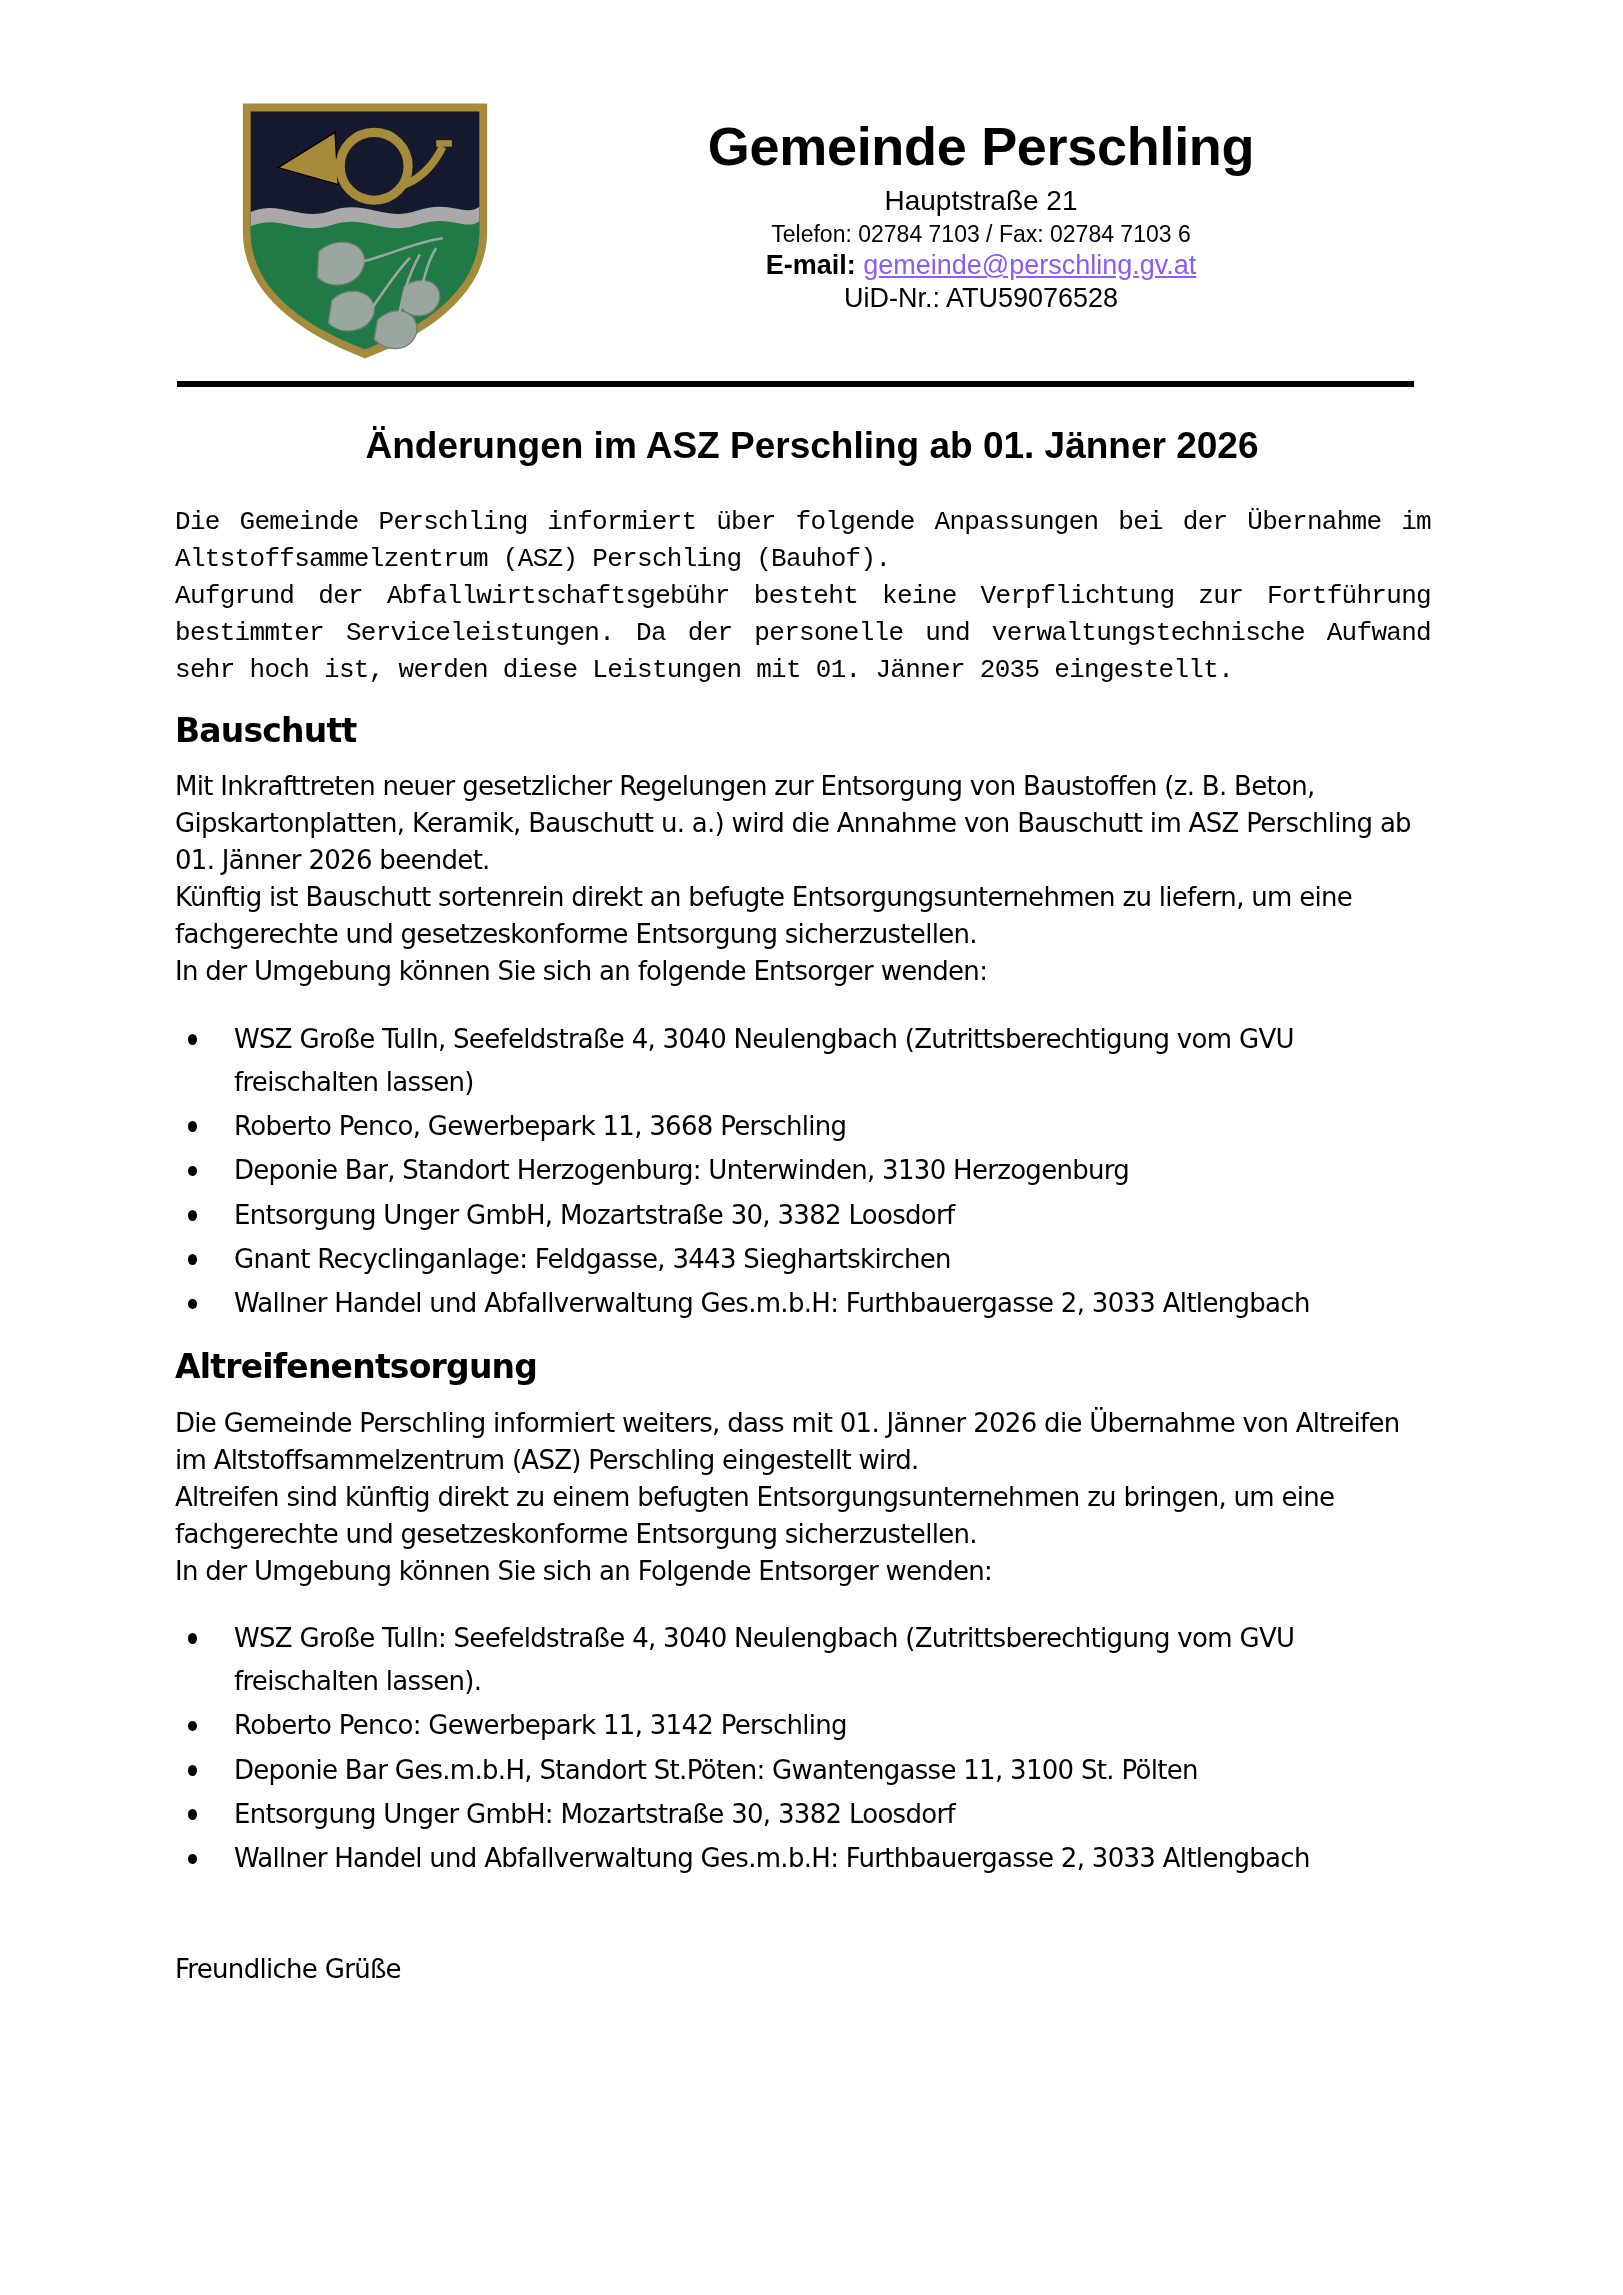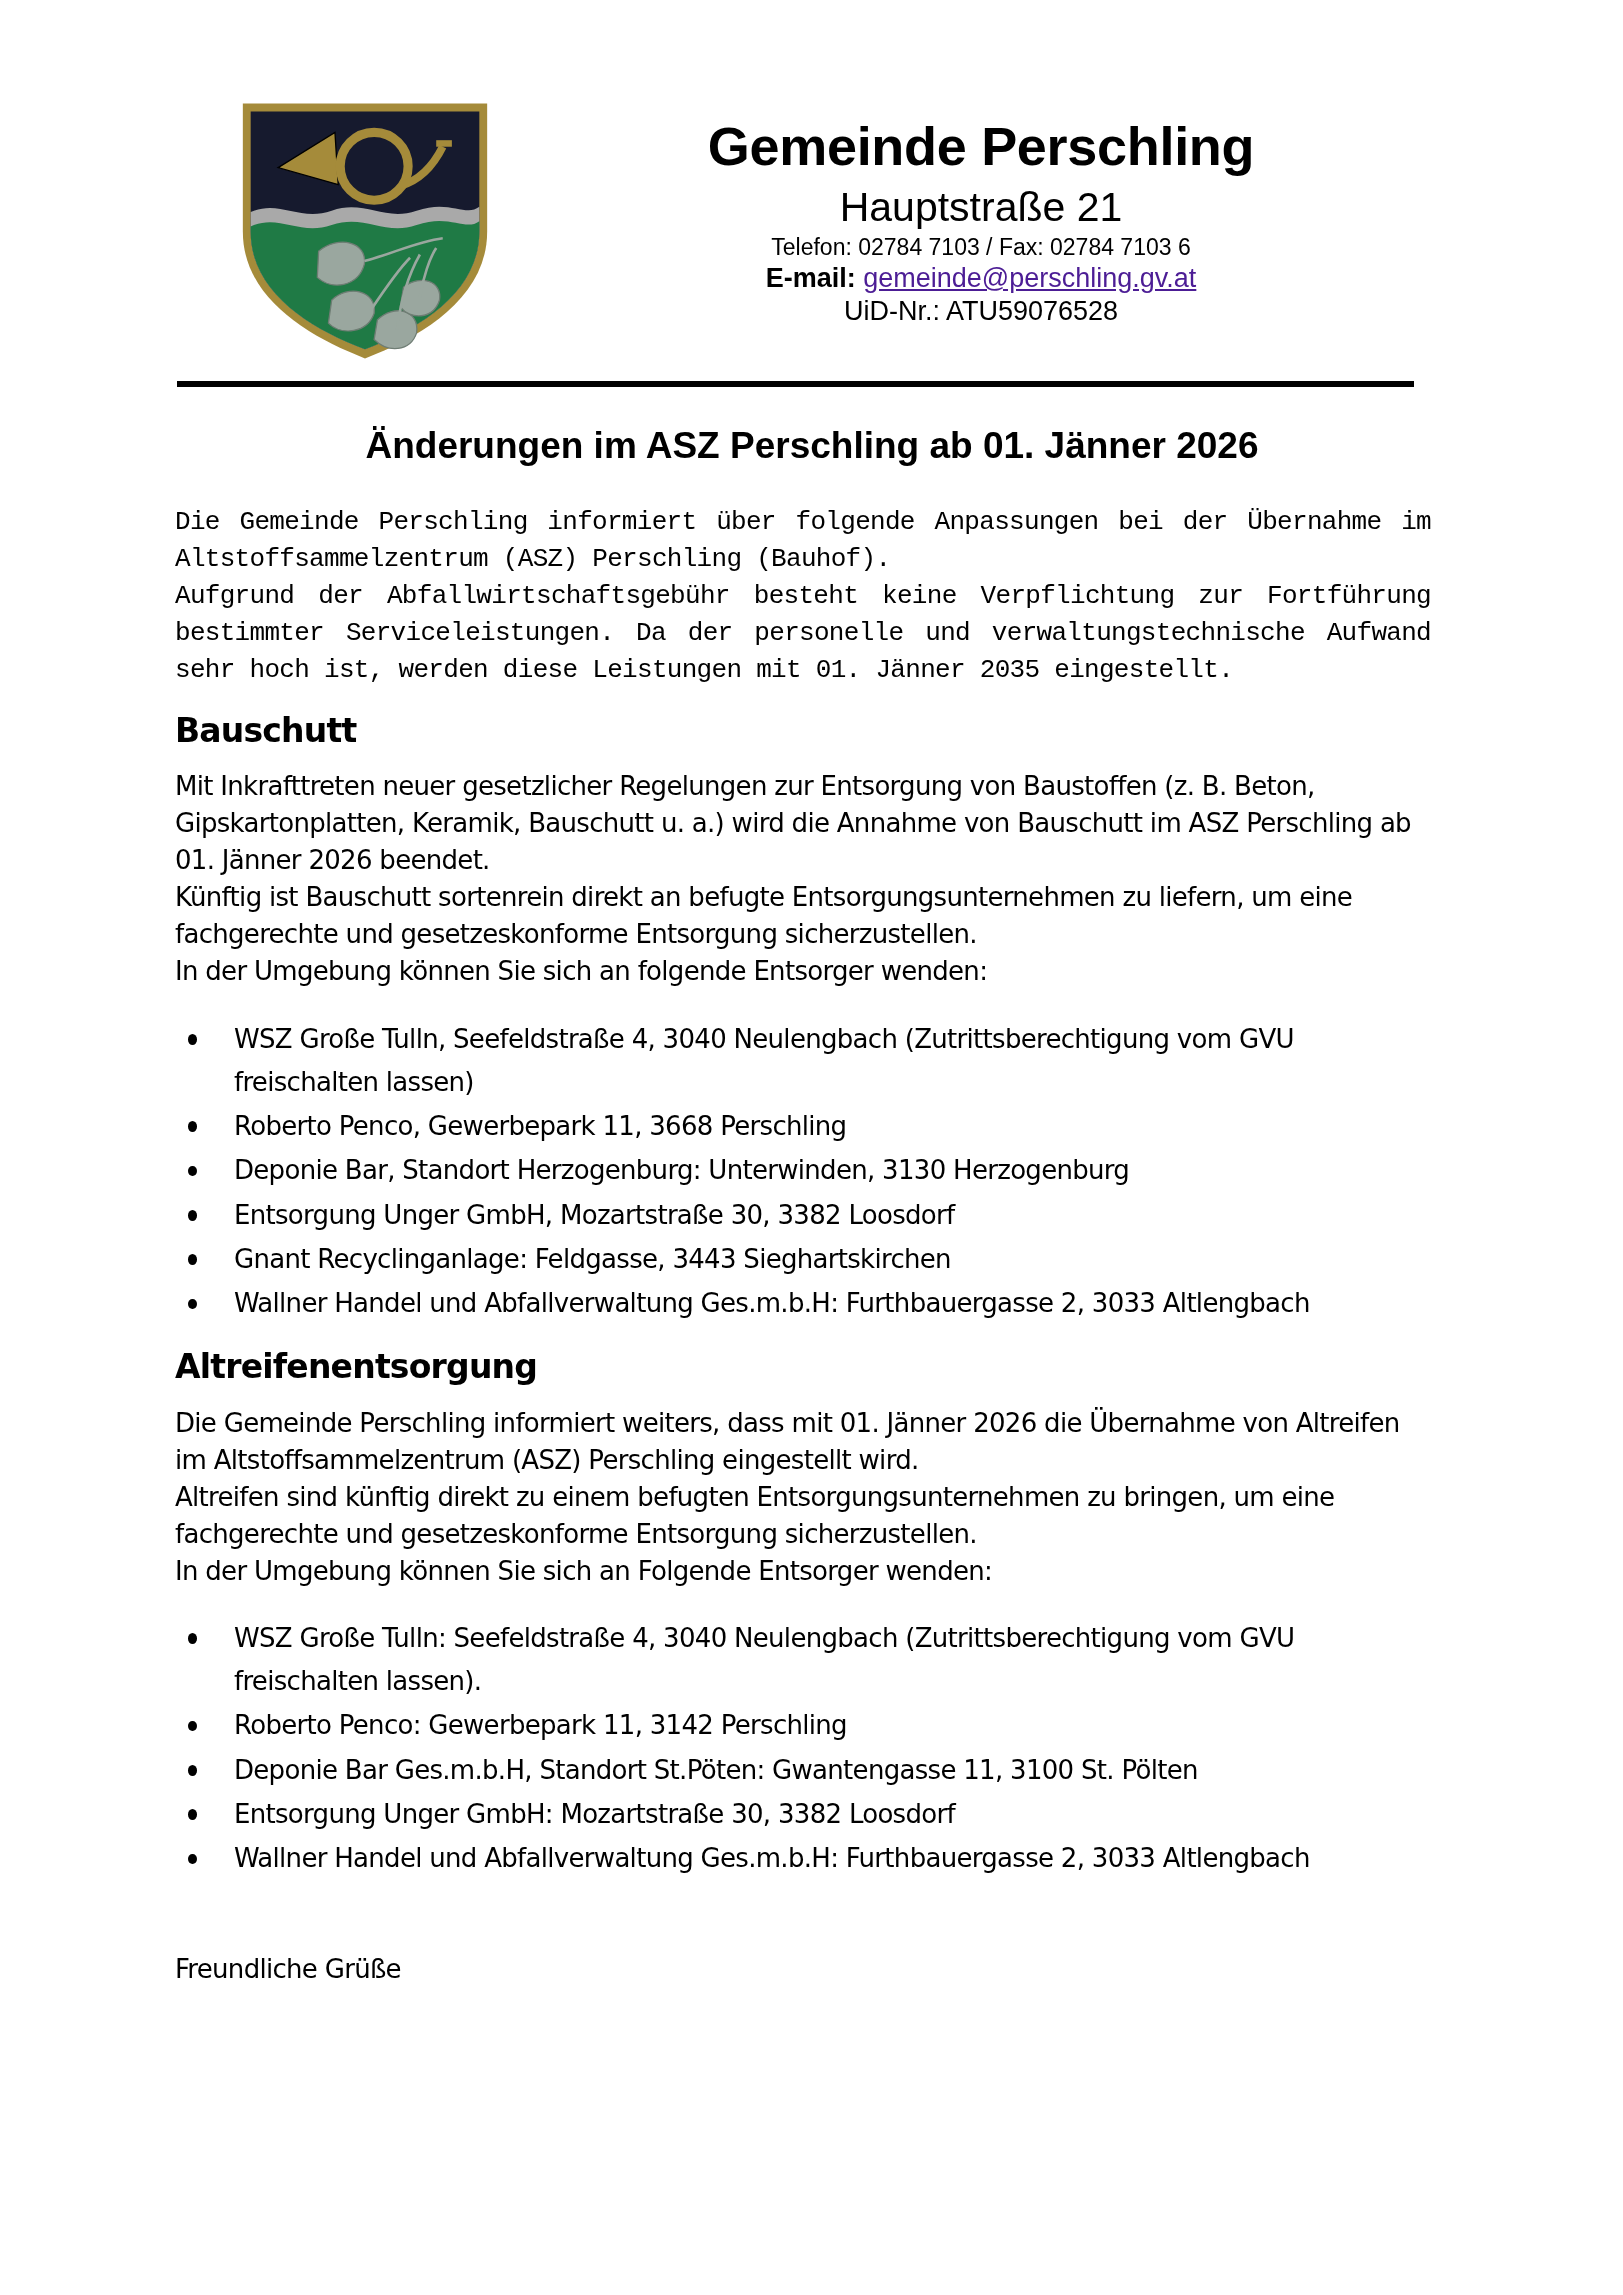--- a/index.html
+++ b/index.html
@@ -20,26 +20,26 @@
       width: 250px; height: 260px;
     }
     .letterhead {
       position: absolute;
       left: 654px; top: 111px;
       width: 654px;
       text-align: center;
       line-height: 1;
     }
     .lh-name   { font-size: 54px; font-weight: bold; margin-top: 7.9px; letter-spacing: -0.3px; }
-    .lh-street { font-size: 41px; margin-top: 14.4px; }
+    .lh-street { font-size: 28px; margin-top: 14.4px; }
     .lh-city   { font-size: 33px; font-weight: bold; margin-top: 7.9px; }
     .lh-phone  { font-size: 23px; margin-top: 8px; }
     .lh-email  { font-size: 27px; margin-top: 5.9px; }
     .lh-email .lbl { font-weight: bold; }
-    .lh-email a { color: #4c1d95; text-decoration: underline; }
+    .lh-email a { color: #8b5cf6; text-decoration: underline; }
     .lh-uid    { font-size: 27px; margin-top: 5.9px; }
     .rule {
       position: absolute;
       left: 177px; top: 381px;
       width: 1237px; height: 5.9px;
       background: #000000;
     }
 
     
     .doc-title {

